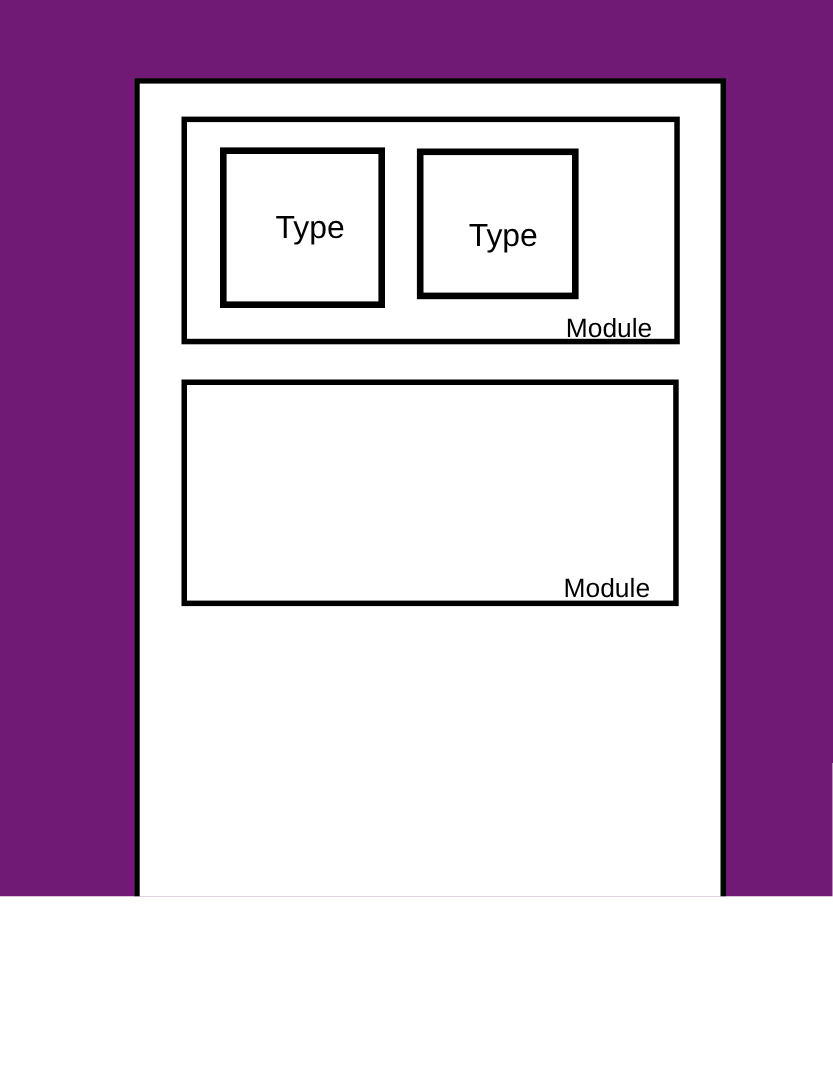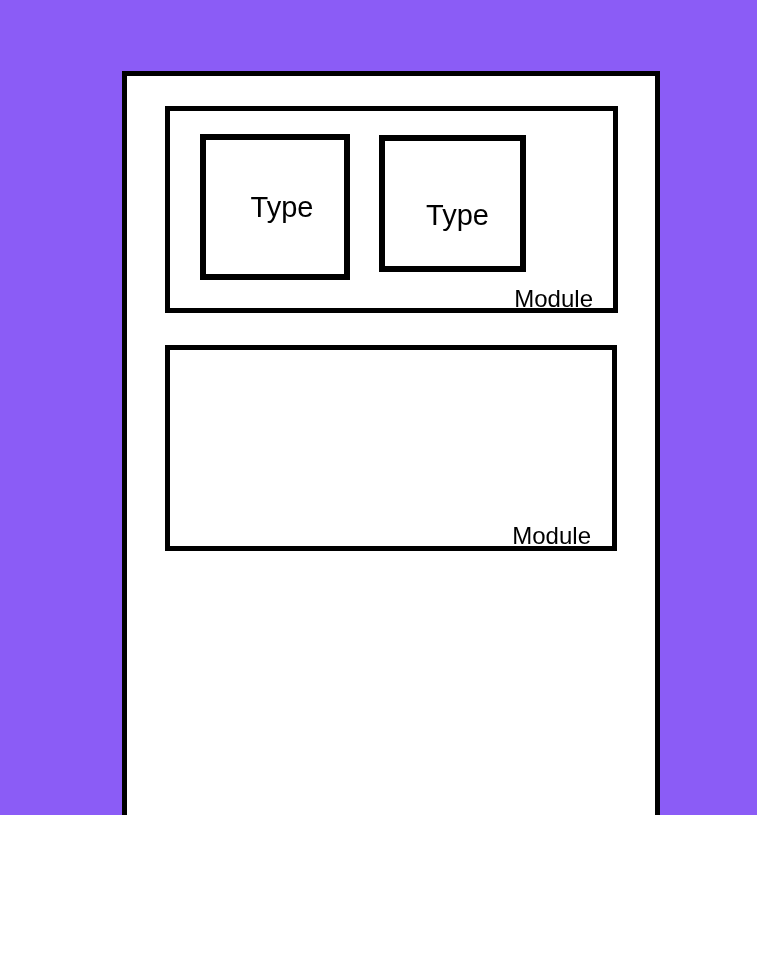--- a/index.html
+++ b/index.html
@@ -4,21 +4,21 @@
 <style>
   html, body {
     margin: 0;
     padding: 0;
     background: #ffffff;
   }
   .canvas {
     position: relative;
     width: 757px;
     height: 815px;
-    background: #8b5cf6;
+    background: #701a75;
     font-family: "Liberation Sans", sans-serif;
     color: #000000;
     overflow: hidden;
   }
   .box {
     position: absolute;
     box-sizing: border-box;
     background: #ffffff;
   }
   .assembly-box {

